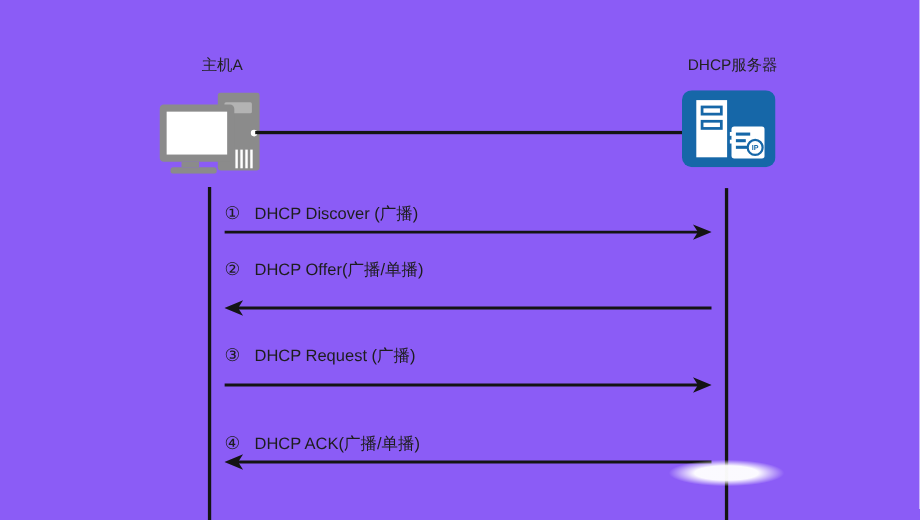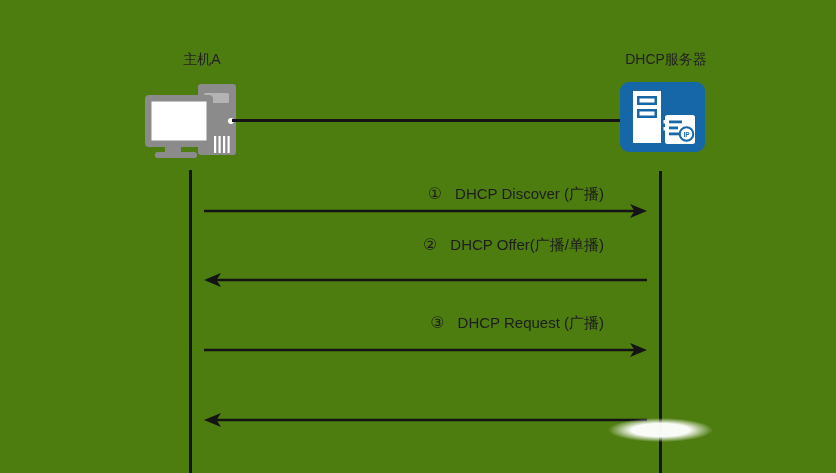--- a/index.html
+++ b/index.html
@@ -5,21 +5,21 @@
   :root{
     --server-blue:#1667A8;
     --pc-gray:#8B8B8B;
     --line:#141414;
     --text:#1d1d1d;
   }
   html,body{margin:0;padding:0;background:#ffffff;}
   .canvas{
     position:relative;
     width:836px;height:473px;
-    background:#4d7c0f;
+    background:#8b5cf6;
     overflow:hidden;
     font-family:"Liberation Sans","DejaVu Sans",sans-serif;
     color:var(--text);
   }
   .entity-label{
     position:absolute;
     top:51px;
     font-size:14px;
     color:#222;
     text-align:center;
@@ -36,21 +36,21 @@
     background:var(--line);
   }
   .lifeline{
     position:absolute;width:2.6px;background:var(--line);
   }
   .lifeline.left-lifeline{left:189px;top:170px;height:303px;}
   .lifeline.right-lifeline{left:659px;top:171px;height:302px;}
 
   .msg-label{
     position:absolute;left:204px;width:400px;
-    text-align:right;font-size:15px;color:var(--text);
+    text-align:left;font-size:15px;color:var(--text);
     white-space:nowrap;
   }
   .msg-num{margin-right:13px;font-size:16px;}
   .msg-arrow{position:absolute;left:204px;width:443px;height:16px;}
   .msg-arrow svg{display:block;}
   .msg-arrow.dir-left svg{transform:scaleX(-1);}
 
   .m1-label{top:184px;} .m1-arrow{top:203px;}
   .m2-label{top:235px;} .m2-arrow{top:272px;}
   .m3-label{top:313px;} .m3-arrow{top:342px;}
@@ -133,20 +133,23 @@
   <div class="msg-label m3-label">
     <span class="msg-num">③</span><span class="msg-text">DHCP Request (广播)</span>
   </div>
   <div class="msg-arrow dir-right m3-arrow">
     <svg width="443" height="16" viewBox="0 0 443 16" xmlns="http://www.w3.org/2000/svg">
       <line x1="0" y1="8" x2="432" y2="8" stroke="var(--line,#141414)" stroke-width="2.6"></line>
       <path d="M443,8 L426,1 L430.5,8 L426,15 Z" fill="var(--line,#141414)"></path>
     </svg>
   </div>
 
+  <div class="msg-label m4-label">
+    <span class="msg-num">④</span><span class="msg-text">DHCP ACK(广播/单播)</span>
+  </div>
   <div class="msg-arrow dir-left m4-arrow">
     <svg width="443" height="16" viewBox="0 0 443 16" xmlns="http://www.w3.org/2000/svg">
       <line x1="0" y1="8" x2="432" y2="8" stroke="var(--line,#141414)" stroke-width="2.6"></line>
       <path d="M443,8 L426,1 L430.5,8 L426,15 Z" fill="var(--line,#141414)"></path>
     </svg>
   </div>
 
   <div class="smudge"></div>
 
 </div>

